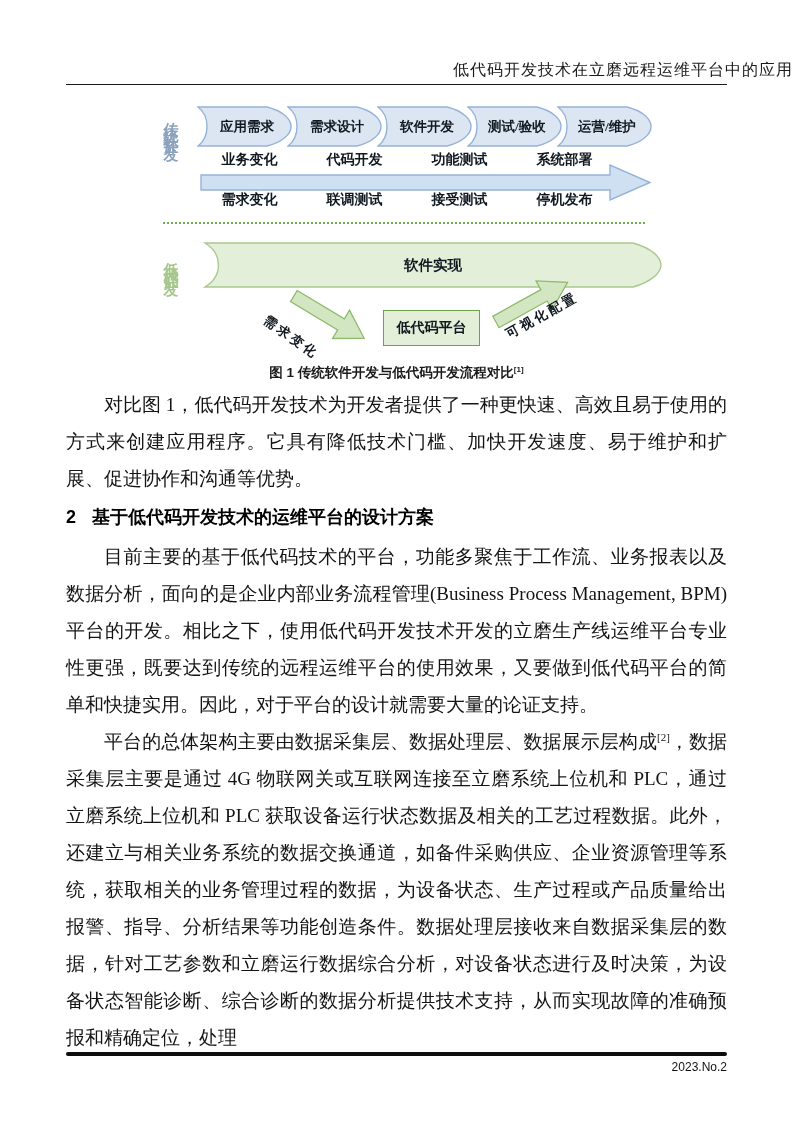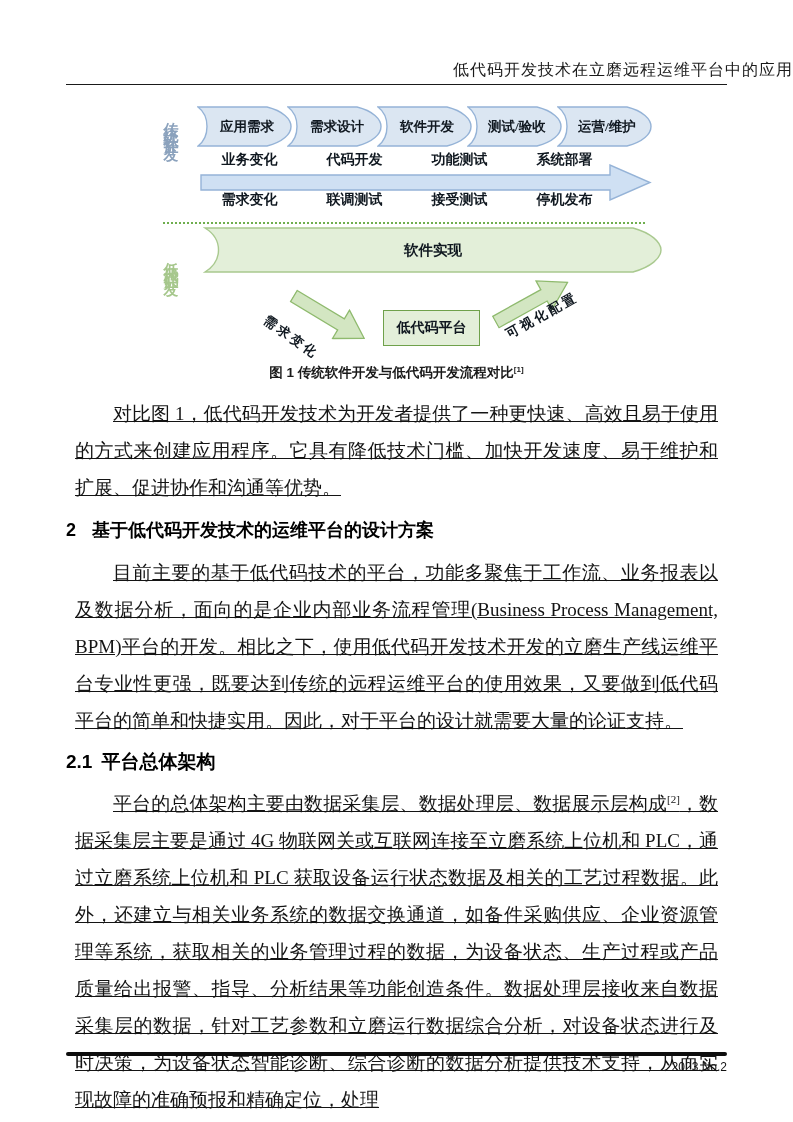--- a/index.html
+++ b/index.html
@@ -31,21 +31,21 @@
     text-align:center;font-weight:bold;font-size:13.5px;color:#101820;white-space:nowrap;
   }
   .rowlabels{position:absolute;left:42px;width:420px;display:flex;}
   .rowlabels span{flex:1;text-align:center;font-weight:bold;font-size:14px;color:#101820;}
   .row-upper{top:51px;}
   .row-lower{top:91px;}
   .bigarrow{position:absolute;left:45px;top:64px;}
 
   .dotsep{position:absolute;left:8px;top:122px;width:482px;border-top:2.2px dotted #6fae4e;}
 
-  .banner{position:absolute;left:48px;top:127px;width:460px;height:46px;}
+  .banner{position:absolute;left:48px;top:142px;width:460px;height:46px;}
   .banner .lbl{
     position:absolute;left:0;top:0;width:100%;height:46px;line-height:46px;text-align:center;
     font-weight:bold;font-size:14.5px;color:#101820;
   }
   .diag{position:absolute;transform-origin:left center;}
   .diag-left{left:138px;top:178px;transform:rotate(31deg);}
   .diag-right{left:340px;top:205px;transform:rotate(-29deg);}
   .diaglbl{
     position:absolute;font-weight:bold;font-size:13px;color:#101820;letter-spacing:3px;
     transform-origin:left center;white-space:nowrap;
@@ -60,21 +60,21 @@
   .caption{
     position:absolute;top:364px;left:0;width:100%;text-align:center;
     font-family:"Liberation Sans","DejaVu Sans",sans-serif;
     font-weight:bold;font-size:13.5px;color:#1a1a1a;
   }
   .caption sup{font-size:8px;}
 
   
   .content{position:absolute;left:66px;top:386px;width:661px;}
   .content p{
-    margin:9px;font-size:19px;line-height:37px;text-align:justify;text-indent:2em;color:#141414;text-decoration:underline;
+    margin:0;font-size:19px;line-height:37px;text-align:justify;text-indent:2em;color:#141414;
   }
   .content p sup{font-size:11px;line-height:0;}
   h2.sec{
     margin:5px 0 6px 0;font-family:"Liberation Sans","DejaVu Sans",sans-serif;
     font-size:18px;font-weight:bold;color:#000;line-height:30px;
   }
   h2.sec .num{margin-right:16px;}
   h3.subsec{
     margin:4px 0 4px 0;font-family:"Liberation Sans","DejaVu Sans",sans-serif;
     font-size:19px;font-weight:bold;color:#000;line-height:28px;
@@ -182,23 +182,20 @@
 
   <div class="content">
     <p>对比图 1，低代码开发技术为开发者提供了一种更快速、高效且易于使用的方式来创建应用程序。它具有降低技术门槛、加快开发速度、易于维护和扩展、促进协作和沟通等优势。</p>
 
     <h2 class="sec">
       <span class="num">2</span><span>基于低代码开发技术的运维平台的设计方案</span>
     </h2>
 
     <p>目前主要的基于低代码技术的平台，功能多聚焦于工作流、业务报表以及数据分析，面向的是企业内部业务流程管理(Business Process Management, BPM)平台的开发。相比之下，使用低代码开发技术开发的立磨生产线运维平台专业性更强，既要达到传统的远程运维平台的使用效果，又要做到低代码平台的简单和快捷实用。因此，对于平台的设计就需要大量的论证支持。</p>
 
-    <h3 class="subsec">
-      <span class="num">2.1</span><span>平台总体架构</span>
-    </h3>
 
     <p><span>平台的总体架构主要由数据采集层、数据处理层、数据展示层构成</span><sup>[2]</sup><span>，数据采集层主要是通过 4G 物联网关或互联网连接至立磨系统上位机和 PLC，通过立磨系统上位机和 PLC 获取设备运行状态数据及相关的工艺过程数据。此外，还建立与相关业务系统的数据交换通道，如备件采购供应、企业资源管理等系统，获取相关的业务管理过程的数据，为设备状态、生产过程或产品质量给出报警、指导、分析结果等功能创造条件。数据处理层接收来自数据采集层的数据，针对工艺参数和立磨运行数据综合分析，对设备状态进行及时决策，为设备状态智能诊断、综合诊断的数据分析提供技术支持，从而实现故障的准确预报和精确定位，处理</span></p>
   </div>
 
   <div class="ftr-rule"></div>
   <div class="ftr-issue">2023.No.2</div>
 
 </div>
 
 </body></html>

